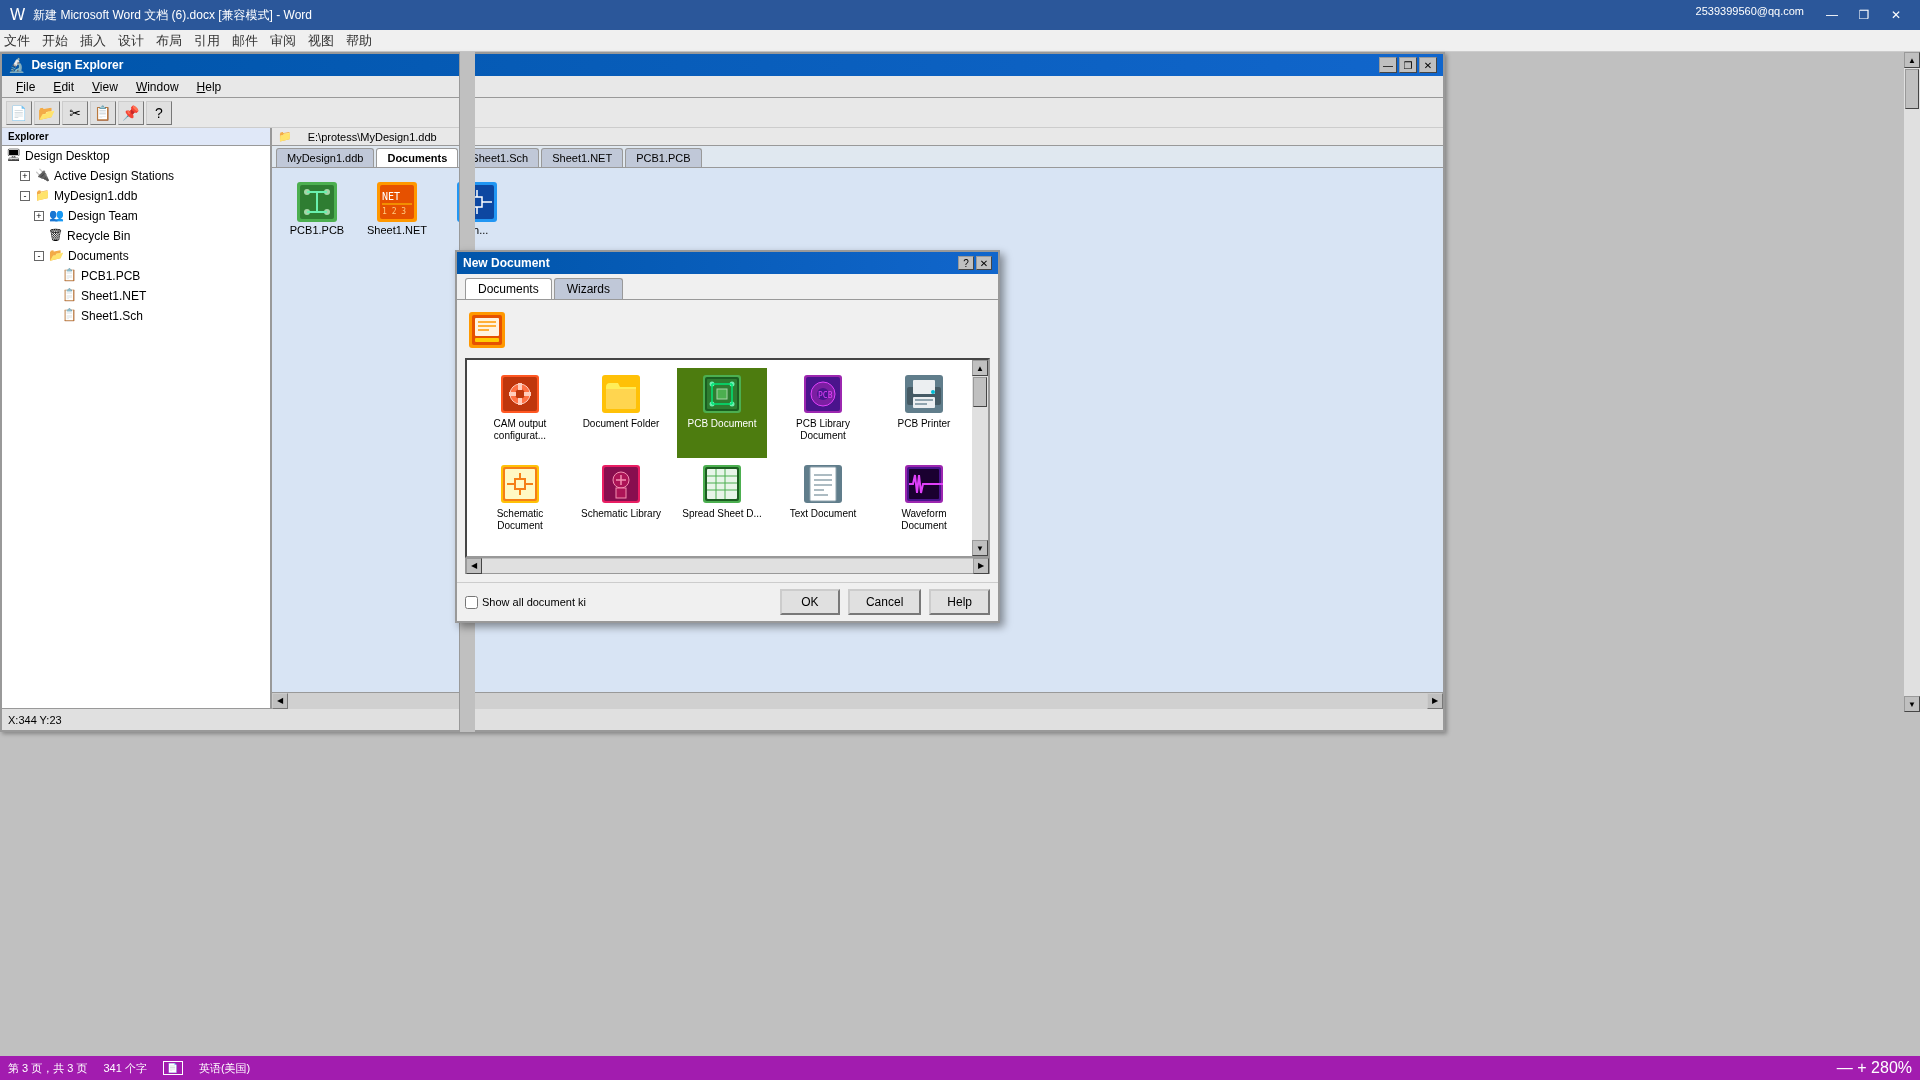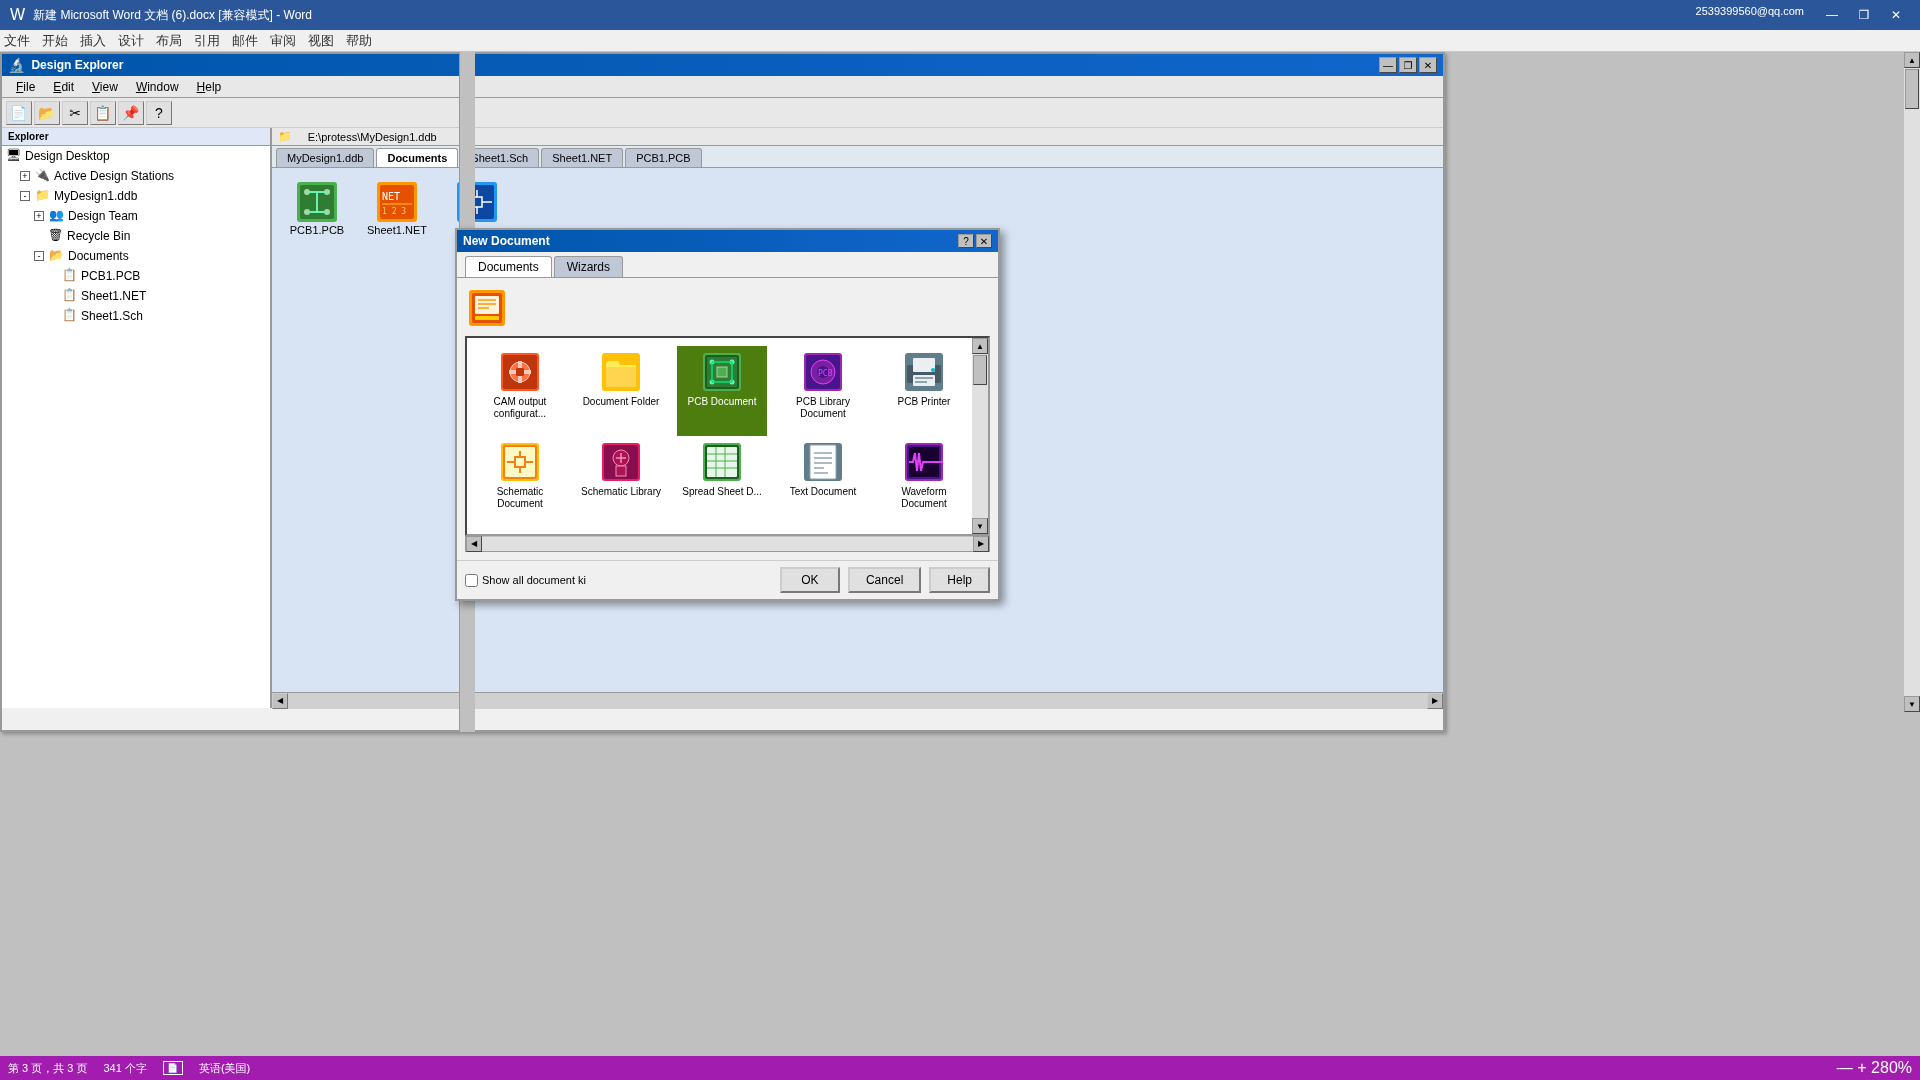--- a/index.html
+++ b/index.html
@@ -628,34 +628,37 @@
       </div>
 
       <div class="bottom-scrollbar">
         <div class="bottom-scroll-arrow">◀</div>
         <div class="bottom-scroll-track"></div>
         <div class="bottom-scroll-arrow">▶</div>
       </div>
     </div>
   </div>
 
+  <div class="de-statusbar">
+    <span>X:344 Y:23</span>
+  </div>
 </div>
 
 <div style="position:absolute; top:52px; right:1445px; width:16px; height:680px; background:#c0c0c0; border-left:1px solid #999;">
 </div>
 
 <div style="position:absolute; right:0; top:52px; width:16px; height:660px; background:#c8c8c8; display:flex; flex-direction:column;">
   <div style="width:16px;height:16px;background:#c0c0c0;border:1px outset #999;display:flex;align-items:center;justify-content:center;font-size:8px;cursor:pointer;">▲</div>
   <div style="flex:1;background:#e0e0e0;">
     <div style="width:14px;height:40px;background:#c0c0c0;border:1px outset #999;margin:1px;"></div>
   </div>
   <div style="width:16px;height:16px;background:#c0c0c0;border:1px outset #999;display:flex;align-items:center;justify-content:center;font-size:8px;cursor:pointer;">▼</div>
 </div>
 
-<div style="position:absolute; top:40px; left:0; width:1445px; height:680px; pointer-events:none;">
+<div style="position:absolute; top:62px; left:0; width:1445px; height:680px; pointer-events:none;">
   <div class="dialog">
 
     <div class="dialog-titlebar">
       <span>New Document</span>
       <div class="dialog-controls">
         <button class="dialog-btn">?</button>
         <button class="dialog-btn">✕</button>
       </div>
     </div>
 

